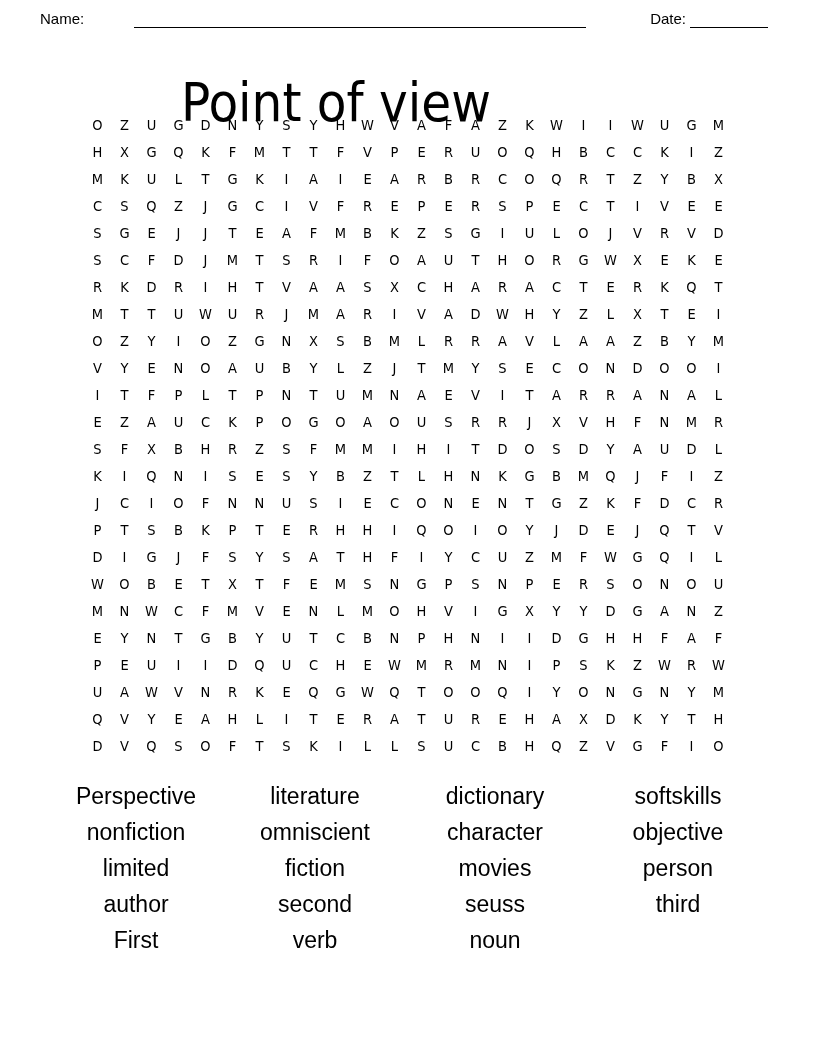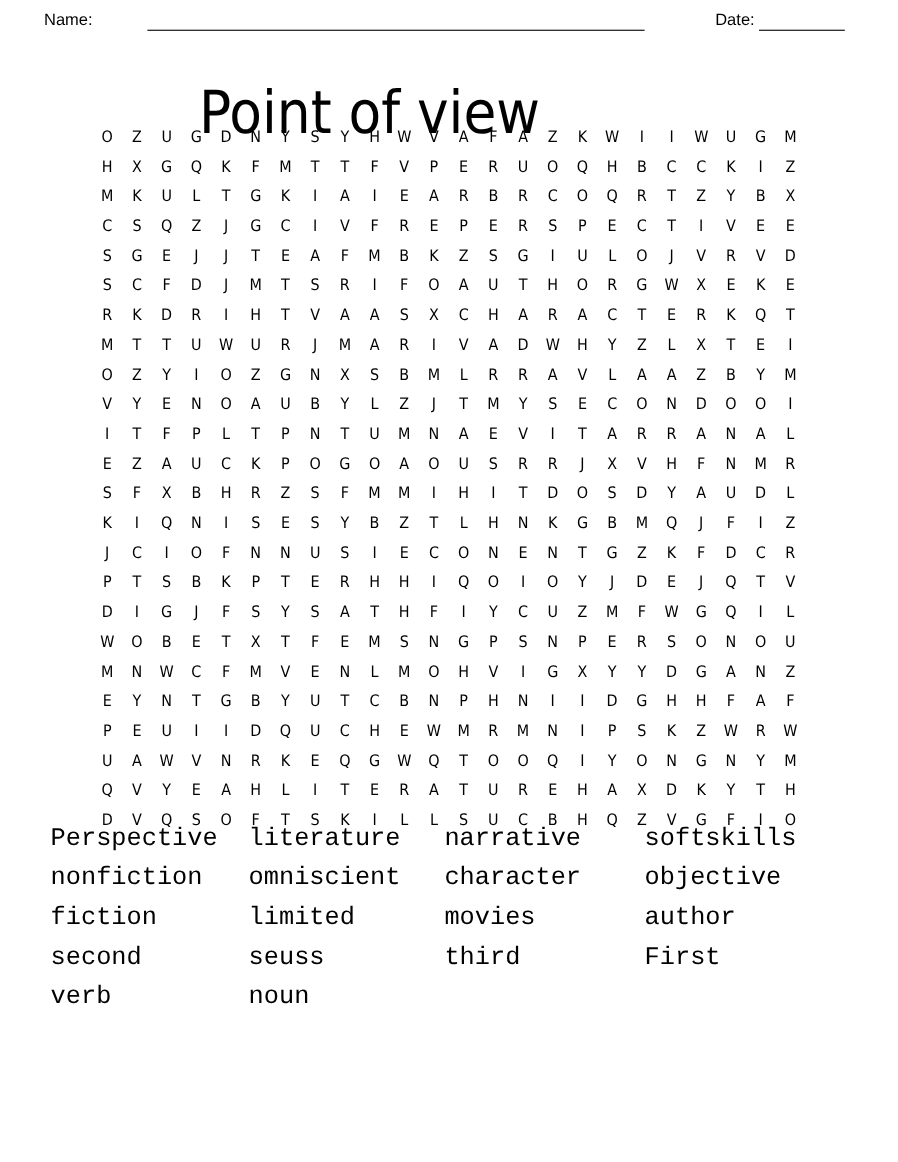--- a/index.html
+++ b/index.html
@@ -82,29 +82,30 @@
     display: flex;
     align-items: center;
     justify-content: center;
     line-height: 27px;
     text-align: center;
   }
 
   
   #word-list {
     position: absolute;
-    top: 744px;
+    top: 778px;
     left: 46px;
     width: 724px;
     display: grid;
     grid-template-columns: 180px 178px 182px 184px;
     grid-auto-rows: 36px;
-    font-family: Liberation Mono, monospace;
+    font-family: Liberation Sans, sans-serif;
     font-stretch: condensed;
     font-size: 23px;
+    text-align: center;
   }
   .word-item {
     line-height: 36px;
     white-space: nowrap;
   }
 </style>
 </head>
 <body>
 
 <div id="header-row">
@@ -693,29 +694,30 @@
     <span class="grid-cell">V</span>
     <span class="grid-cell">G</span>
     <span class="grid-cell">F</span>
     <span class="grid-cell">I</span>
     <span class="grid-cell">O</span>
   </div>
 
 <div id="word-list">
     <span class="word-item">Perspective</span>
     <span class="word-item">literature</span>
-    <span class="word-item">narrative</span>
+    <span class="word-item">dictionary</span>
     <span class="word-item">softskills</span>
     <span class="word-item">nonfiction</span>
     <span class="word-item">omniscient</span>
     <span class="word-item">character</span>
     <span class="word-item">objective</span>
+    <span class="word-item">limited</span>
     <span class="word-item">fiction</span>
-    <span class="word-item">limited</span>
     <span class="word-item">movies</span>
+    <span class="word-item">person</span>
     <span class="word-item">author</span>
     <span class="word-item">second</span>
     <span class="word-item">seuss</span>
     <span class="word-item">third</span>
     <span class="word-item">First</span>
     <span class="word-item">verb</span>
     <span class="word-item">noun</span>
   </div>
 
 </body></html>

